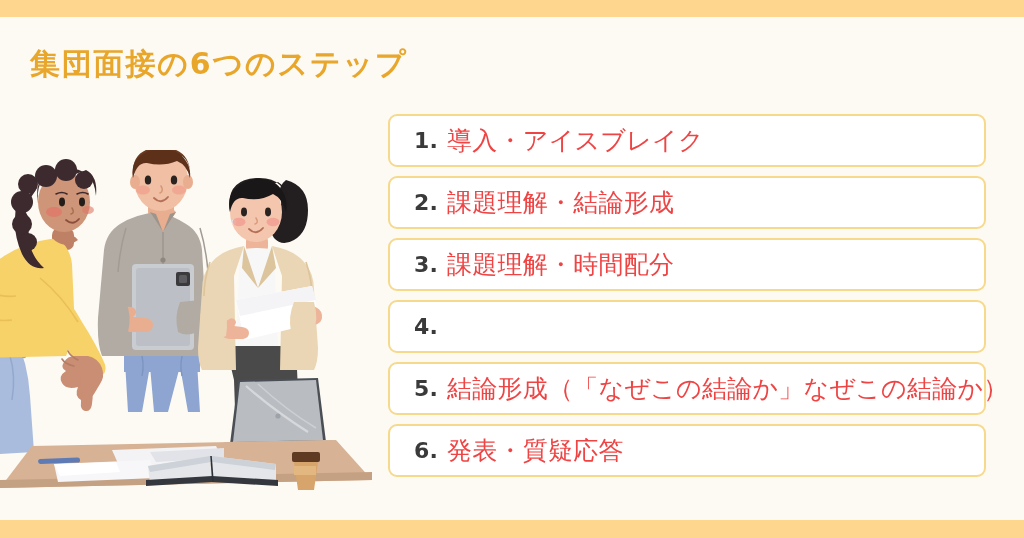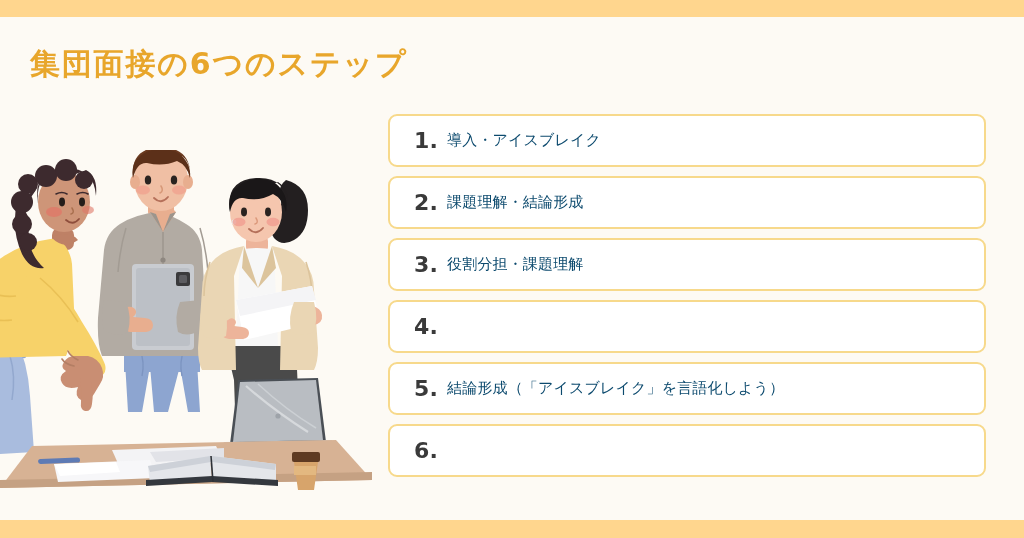--- a/index.html
+++ b/index.html
@@ -70,23 +70,23 @@
   }
   .step-num {
     font-size: 22px;
     font-weight: 700;
     color: #3A3A3A;
     letter-spacing: 0.01em;
     margin-right: 9px;
     flex: 0 0 auto;
   }
   .step-label {
-    font-size: 15px;
+    font-size: 25px;
     font-weight: 500;
-    color: #0c4a6e;
+    color: #ef4444;
     letter-spacing: 0.01em;
     white-space: nowrap;
     font-family: Liberation Mono, monospace;
   }
 
   
   #illustration {
     position: absolute;
     left: 0;
     top: 150px;
@@ -297,27 +297,28 @@
     <li class="step-card">
       <span class="step-num">1.</span>
       <span class="step-label">導入・アイスブレイク</span>
     </li>
     <li class="step-card">
       <span class="step-num">2.</span>
       <span class="step-label">課題理解・結論形成</span>
     </li>
     <li class="step-card">
       <span class="step-num">3.</span>
-      <span class="step-label">役割分担・課題理解</span>
+      <span class="step-label">課題理解・時間配分</span>
     </li>
     <li class="step-card">
       <span class="step-num">4.</span>
     </li>
     <li class="step-card">
       <span class="step-num">5.</span>
-      <span class="step-label">結論形成（「アイスブレイク」を言語化しよう）</span>
+      <span class="step-label">結論形成（「なぜこの結論か」なぜこの結論か）</span>
     </li>
     <li class="step-card">
       <span class="step-num">6.</span>
+      <span class="step-label">発表・質疑応答</span>
     </li>
   </ul>
 
 </div>
 
 </body></html>

